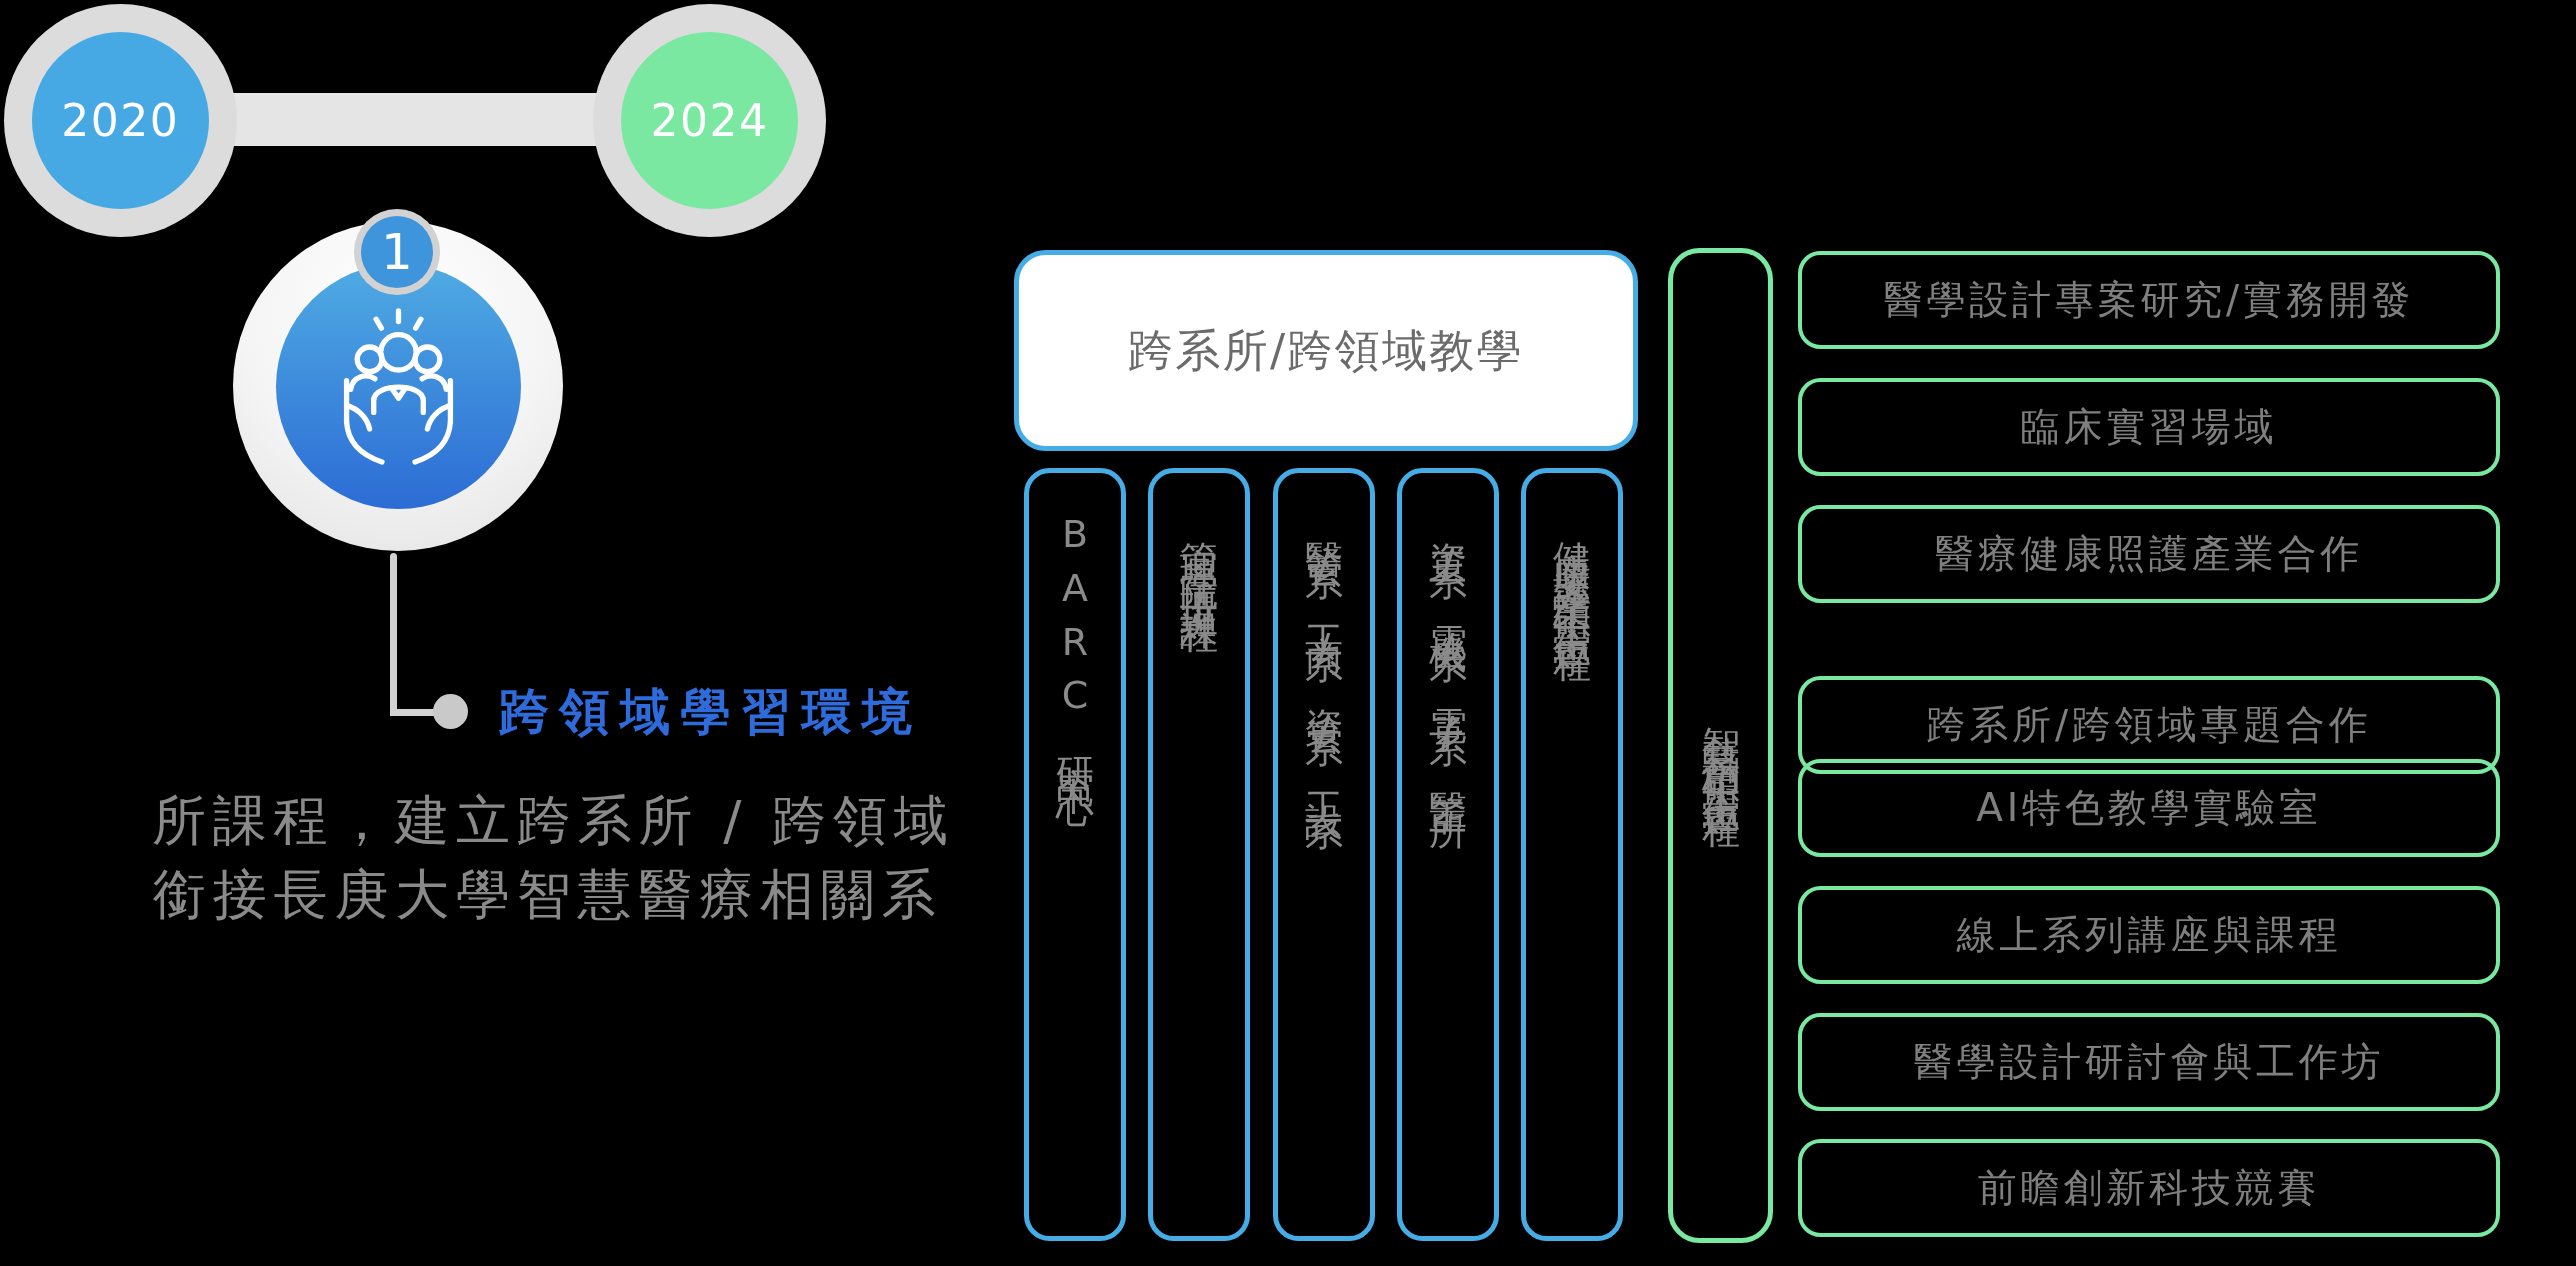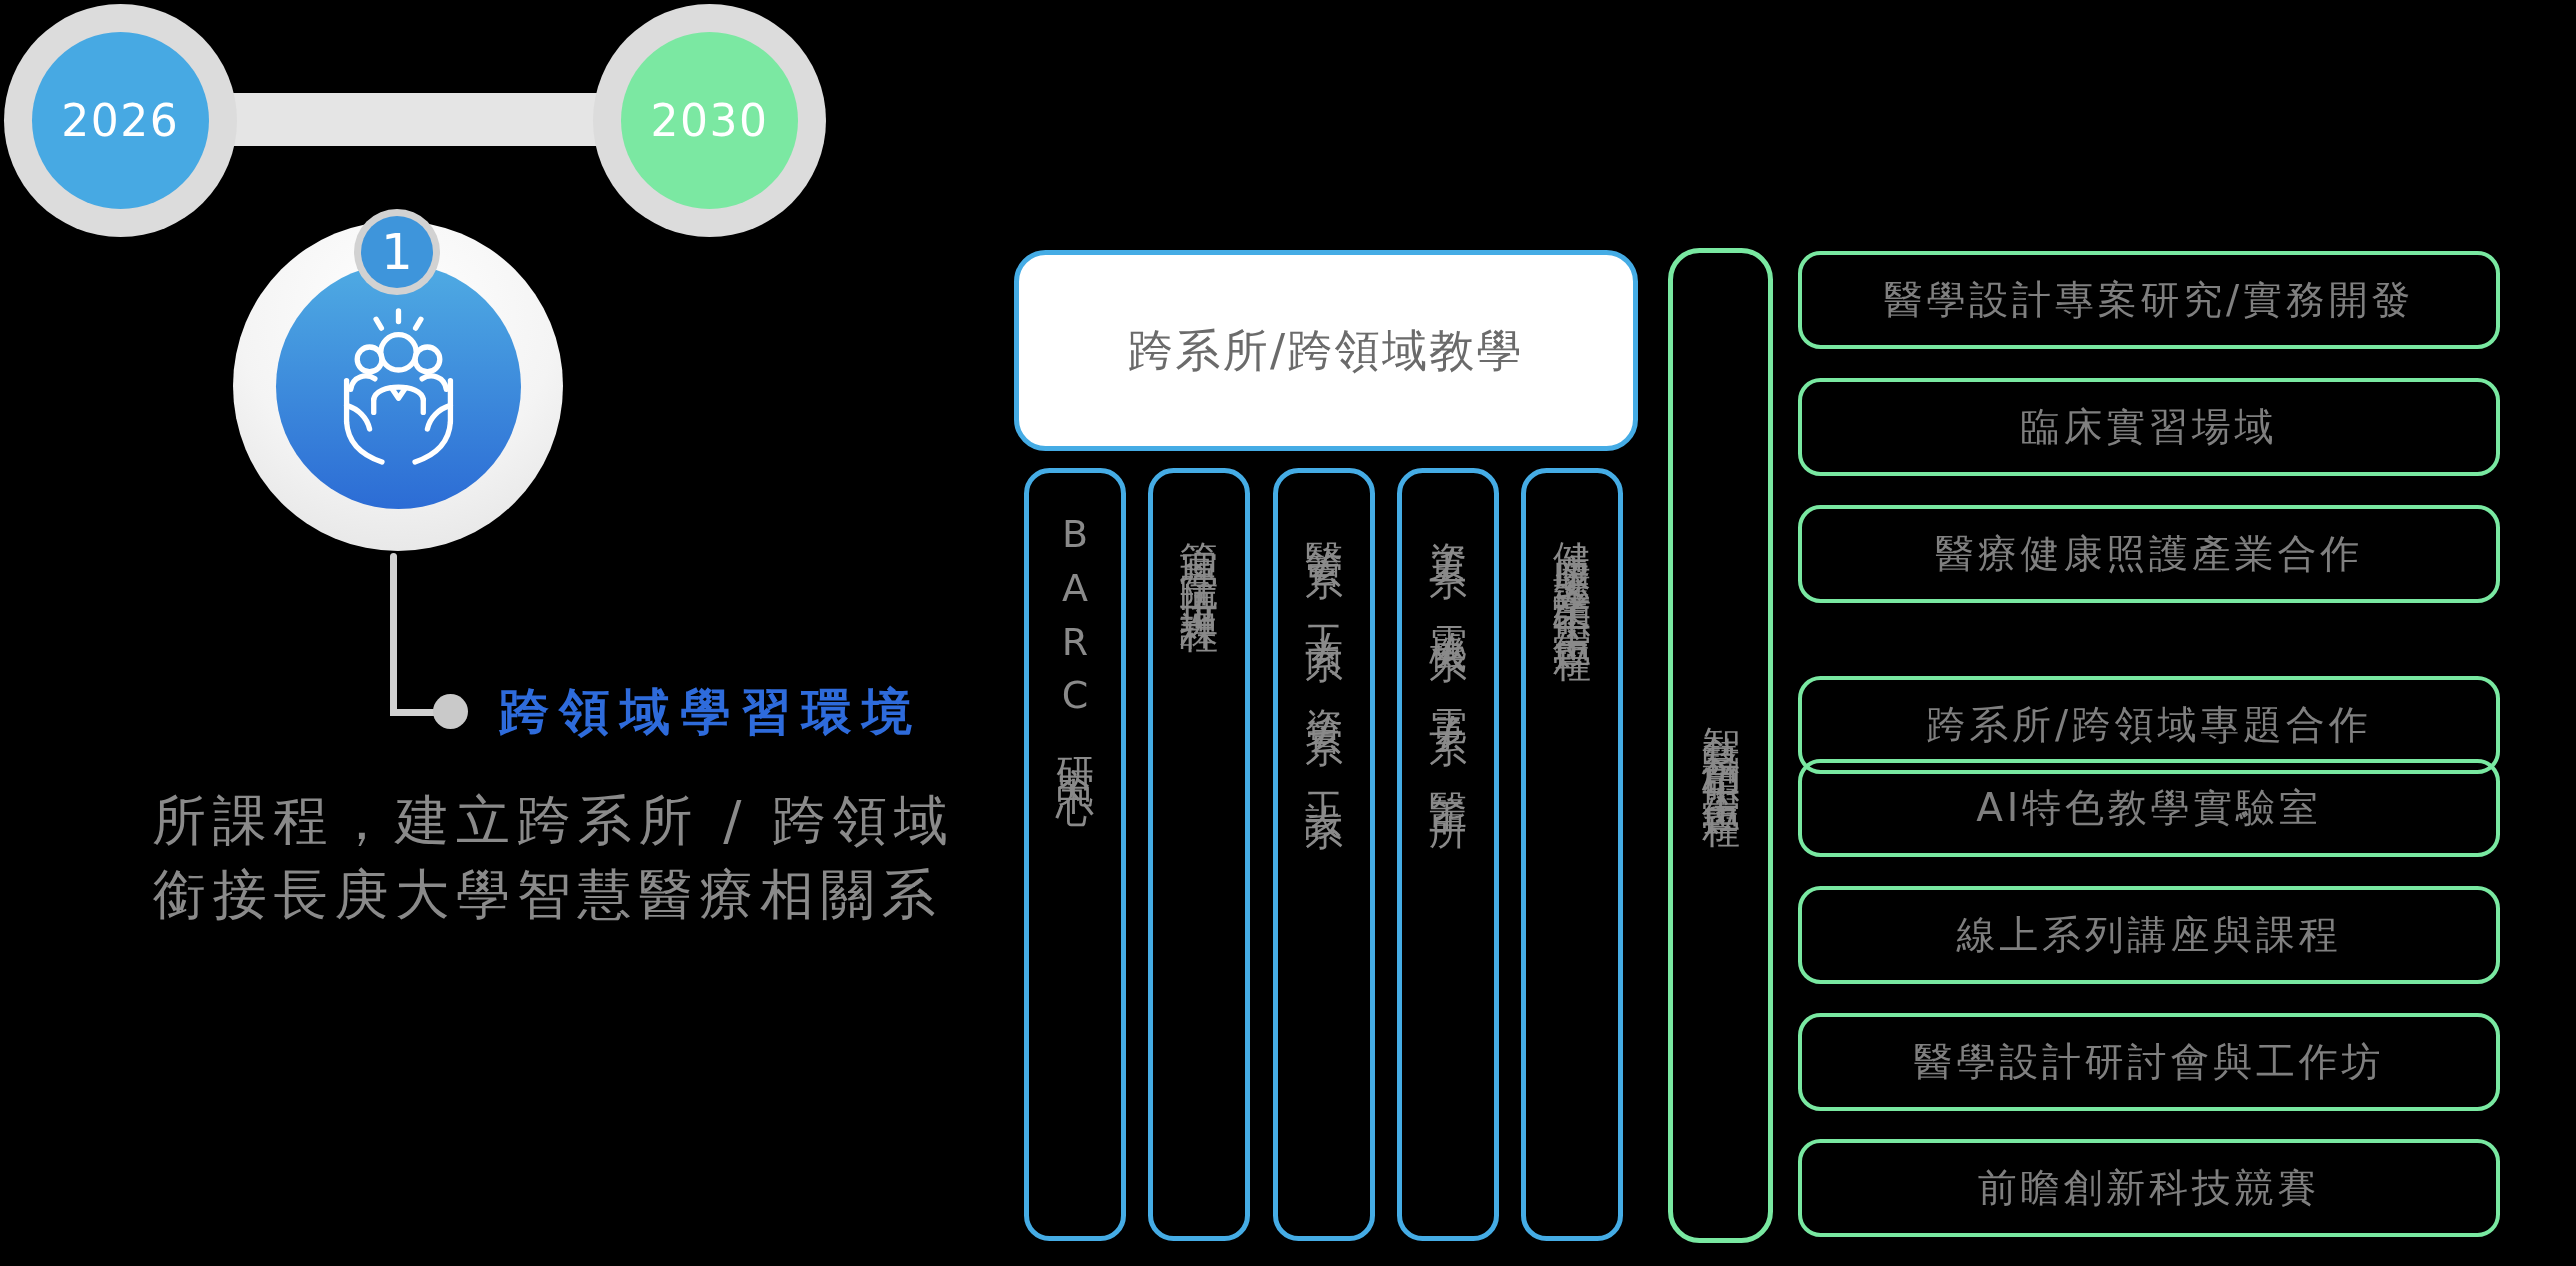--- a/index.html
+++ b/index.html
@@ -79,27 +79,27 @@
   svg.team{width:177px;height:177px;}
   svg.team *{stroke:#fff;stroke-width:9;fill:none;stroke-linecap:round;stroke-linejoin:round;}
 </style>
 </head>
 <body>
 
 <div class="abs tl-bar"></div>
 
 <div class="abs tl-ring ring-2021">
   <div class="fill fill-2021">
-    <span>2026</span>
+    <span>2020</span>
   </div>
 </div>
 
 <div class="abs tl-ring ring-2022">
   <div class="fill fill-2022">
-    <span>2030</span>
+    <span>2024</span>
   </div>
 </div>
 
 <div class="abs icon-outer"></div>
 <div class="abs icon-blue">
   <svg class="team" viewBox="0 0 300 300">
     <line x1="150" y1="22" x2="150" y2="40"></line>
     <line x1="112" y1="36" x2="121" y2="51"></line>
     <line x1="188" y1="36" x2="179" y2="51"></line>
     <circle cx="101" cy="104" r="21"></circle>

